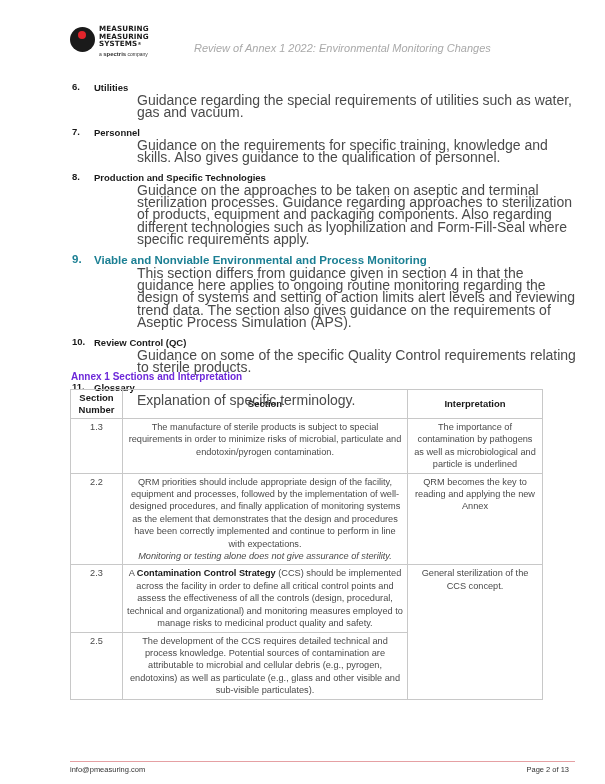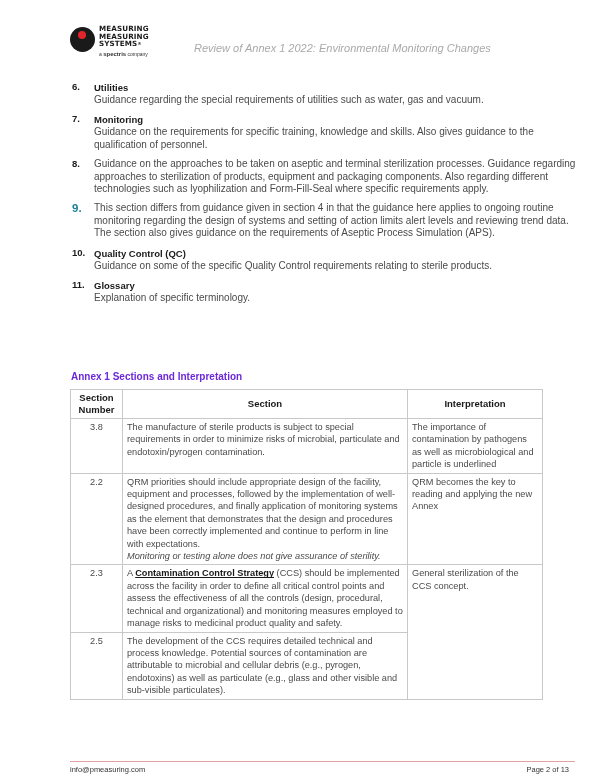--- a/index.html
+++ b/index.html
@@ -23,38 +23,38 @@
   .logo-sub b { font-size: 6px; }
   .doc-title {
     position: absolute; left: 124px; top: 20px; font-size: 11px; font-style: italic;
     color: #a9a9a9; white-space: nowrap;
   }
 
   .sections { position: absolute; left: 72px; top: 81px; width: 510px; }
   .sec { position: relative; padding-left: 22px; margin-bottom: 7px; }
   .sec-num { position: absolute; left: 0; top: 0; font-weight: bold; font-size: 9.5px; color: #1a1a1a; }
   .sec-title { font-weight: bold; font-size: 9.5px; color: #1a1a1a; line-height: 13px; }
-  .sec-desc { font-size: 10px; line-height: 12.4px; color: #4a4a4a; }
+  .sec-desc { font-size: 14px; line-height: 12.4px; color: #4a4a4a; margin-left: 43px; }
   .sec.highlight .sec-num, .sec.highlight .sec-title { color: #1b7f93; font-size: 11.5px; }
   .sec.highlight .sec-title { line-height: 14px; }
 
   .table-title {
     position: absolute; left: 71px; top: 371px; font-size: 10px; font-weight: bold; color: #6d28d9;
   }
   table {
     position: absolute; left: 70px; top: 389px; width: 473px;
     border-collapse: collapse; font-size: 9.2px; line-height: 12.4px; color: #4a4a4a;
   }
-  th, td { border: 1px solid #c8c8c8; vertical-align: top; padding: 2px 4px; }
+  th, td { border: 1px solid #c8c8c8; vertical-align: top; padding: 2px 4px; text-align: center; }
   th { font-weight: bold; color: #1a1a1a; vertical-align: middle; text-align: center; font-size: 9.5px; line-height: 12px; }
   td.num { text-align: center; width: 43px; }
   td.sect { width: 276px; }
   td.merged { border-bottom: 1px solid #c8c8c8; }
   .italic { font-style: italic; }
-  .bold { font-weight: bold; color: #1a1a1a; text-decoration: underline; }
+  .bold { font-weight: bold; color: #1a1a1a; }
 
   .footer-line { position: absolute; left: 70px; top: 761px; width: 505px; height: 1px; background: #e5a0a3; }
   .footer-left { position: absolute; left: 70px; top: 765px; font-size: 7.5px; color: #333; }
   .footer-right { position: absolute; right: 36px; top: 765px; font-size: 7.5px; color: #333; }
 </style>
 </head>
 <body>
 
 <div class="header">
   <div class="logo">
@@ -76,34 +76,36 @@
 </div>
 
 <div class="sections">
   <div class="sec">
     <span class="sec-num">6.</span>
     <div class="sec-title">Utilities</div>
     <div class="sec-desc">Guidance regarding the special requirements of utilities such as water, gas and vacuum.</div>
   </div>
   <div class="sec">
     <span class="sec-num">7.</span>
-    <div class="sec-title">Monitoring</div>
+    <div class="sec-title">Personnel</div>
     <div class="sec-desc">Guidance on the requirements for specific training, knowledge and skills. Also gives guidance to the qualification of personnel.</div>
   </div>
   <div class="sec">
     <span class="sec-num">8.</span>
+    <div class="sec-title">Production and Specific Technologies</div>
     <div class="sec-desc">Guidance on the approaches to be taken on aseptic and terminal sterilization processes. Guidance regarding approaches to sterilization of products, equipment and packaging components. Also regarding different technologies such as lyophilization and Form-Fill-Seal where specific requirements apply.</div>
   </div>
   <div class="sec highlight">
     <span class="sec-num">9.</span>
+    <div class="sec-title">Viable and Nonviable Environmental and Process Monitoring</div>
     <div class="sec-desc">This section differs from guidance given in section 4 in that the guidance here applies to ongoing routine monitoring regarding the design of systems and setting of action limits alert levels and reviewing trend data. The section also gives guidance on the requirements of Aseptic Process Simulation (APS).</div>
   </div>
   <div class="sec">
     <span class="sec-num">10.</span>
-    <div class="sec-title">Quality Control (QC)</div>
+    <div class="sec-title">Review Control (QC)</div>
     <div class="sec-desc">Guidance on some of the specific Quality Control requirements relating to sterile products.</div>
   </div>
   <div class="sec">
     <span class="sec-num">11.</span>
     <div class="sec-title">Glossary</div>
     <div class="sec-desc">Explanation of specific terminology.</div>
   </div>
 </div>
 
 <div class="table-title">Annex 1 Sections and Interpretation</div>
@@ -111,21 +113,21 @@
 <table>
   <thead>
     <tr>
       <th style="width:43px;">Section Number</th>
       <th>Section</th>
       <th>Interpretation</th>
     </tr>
   </thead>
   <tbody>
     <tr>
-      <td class="num">3.8</td>
+      <td class="num">1.3</td>
       <td class="sect">The manufacture of sterile products is subject to special requirements in order to minimize risks of microbial, particulate and endotoxin/pyrogen contamination.</td>
       <td>The importance of contamination by pathogens as well as microbiological and particle is underlined</td>
     </tr>
     <tr>
       <td class="num">2.2</td>
       <td class="sect">
         <span>QRM priorities should include appropriate design of the facility, equipment and processes, followed by the implementation of well-designed procedures, and finally application of monitoring systems as the element that demonstrates that the design and procedures have been correctly implemented and continue to perform in line with expectations.</span><br>
         <span class="italic">Monitoring or testing alone does not give assurance of sterility.</span>
       </td>
       <td>QRM becomes the key to reading and applying the new Annex</td>

